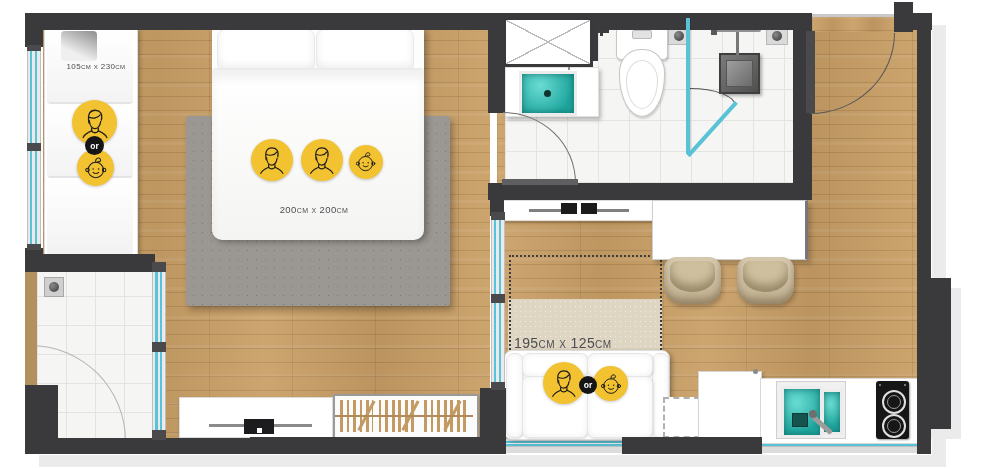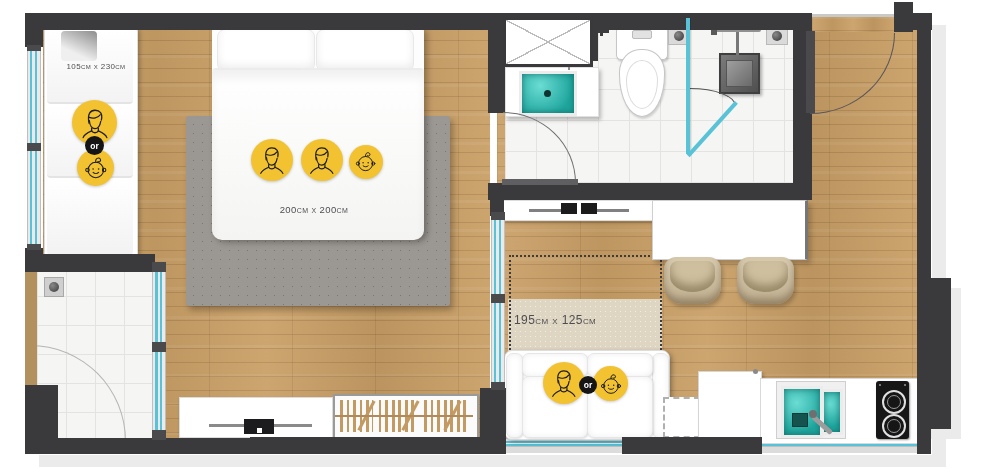--- a/index.html
+++ b/index.html
@@ -288,21 +288,21 @@
         <use href="#ic-adult"></use>
       </svg>
     </div>
   <div class="yc z8" style="left:349px;top:145px;width:34px;height:34px;">
       <svg>
         <use href="#ic-baby"></use>
       </svg>
     </div>
   <div class="dim z8" style="left:256px;top:204px;width:116px;text-align:center;font-size:9.5px;">200cm x 200cm</div>
 
-  <div class="dim z8" style="left:514px;top:313px;font-size:12px;">195cm x 125cm</div>
+  <div class="dim z8" style="left:514px;top:335px;font-size:14px;">195cm x 125cm</div>
   <div class="yc z8" style="left:543px;top:362px;width:42px;height:42px;">
       <svg>
         <use href="#ic-adult"></use>
       </svg>
     </div>
   <div class="yc z8" style="left:593px;top:366px;width:35px;height:35px;">
       <svg>
         <use href="#ic-baby"></use>
       </svg>
     </div>

